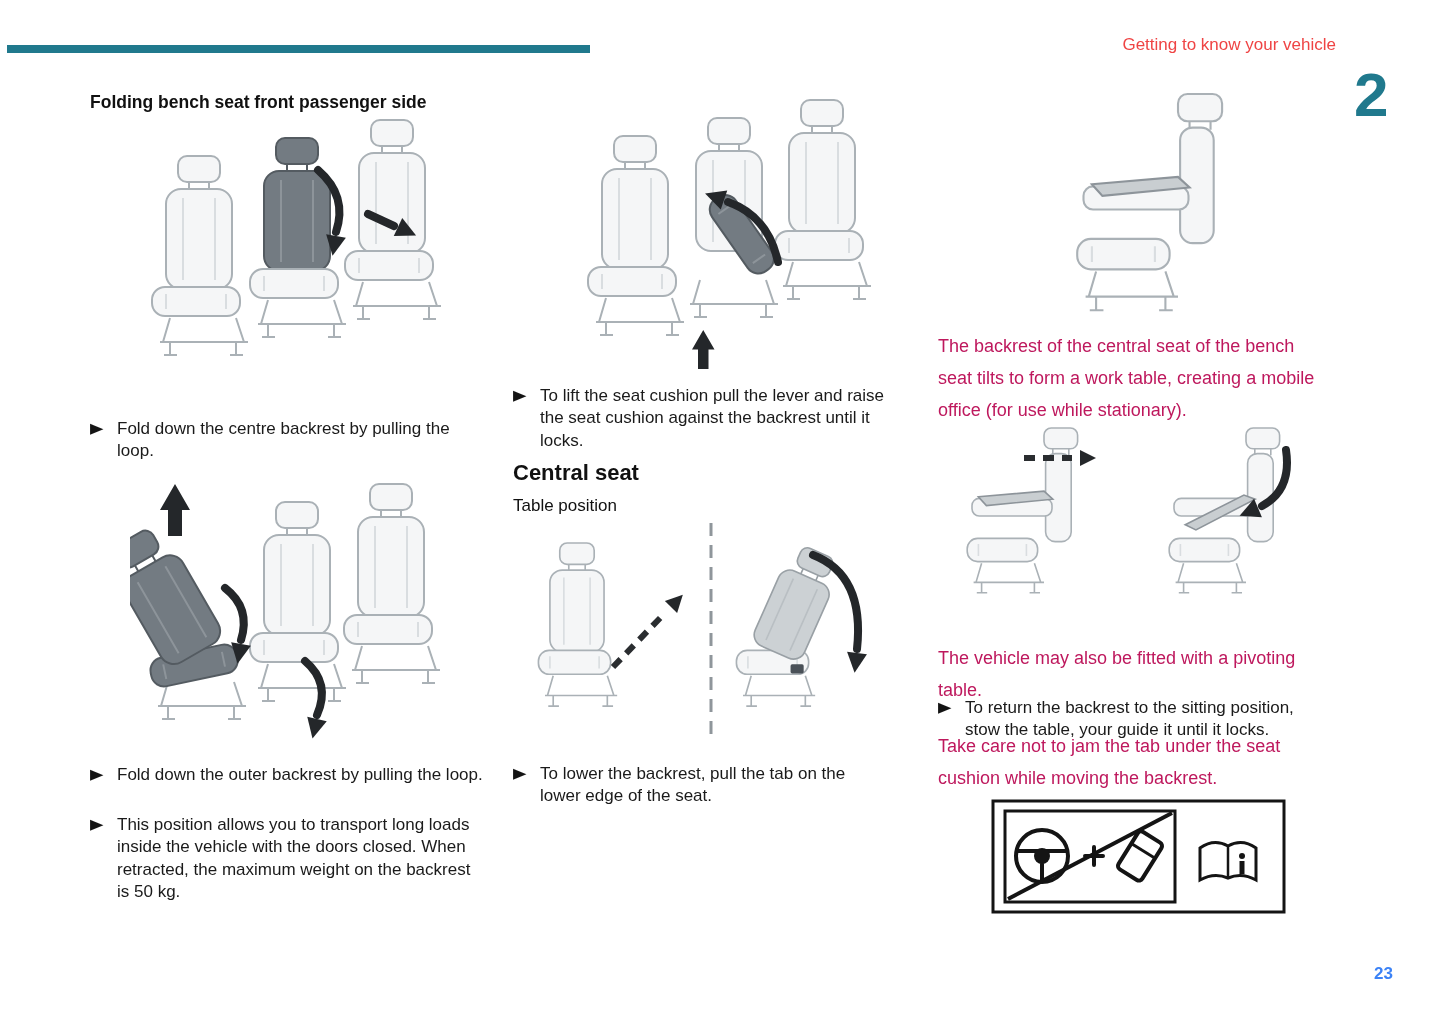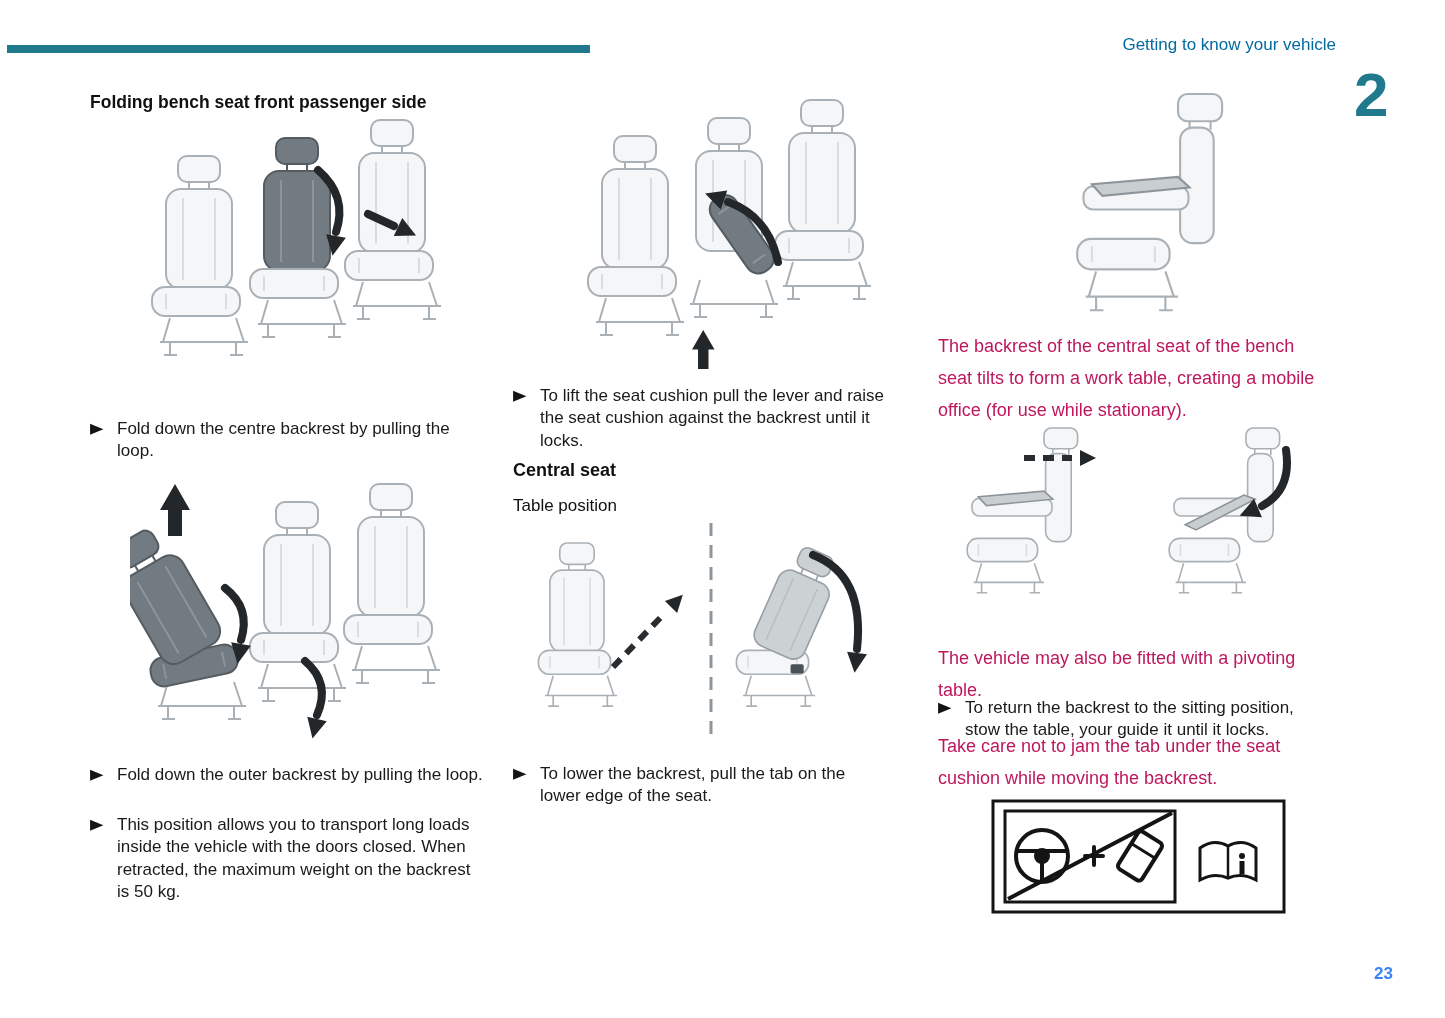--- a/index.html
+++ b/index.html
@@ -1,27 +1,27 @@
 <!DOCTYPE html>
 <html style="--accent: #20798d;"><head>
 <meta charset="utf-8">
 <style>
   *{box-sizing:border-box;margin:0;padding:0}
   html,body{background:#ffffff}
   body{font-family:"Liberation Sans","DejaVu Sans",sans-serif;color:#1a1a1a}
   .page{position:relative;width:1445px;height:1018px;background:#fff;overflow:hidden}
 
   .accentbar{position:absolute;left:7px;top:45px;width:583px;height:8px;background:var(--accent,#20798d)}
-  .section-title{position:absolute;top:35px;right:109px;font-size:17px;color:#0369a1;white-space:nowrap}
+  .section-title{position:absolute;top:35px;right:109px;font-size:17px;color:#ef4444;white-space:nowrap}
   .chapter{position:absolute;top:64px;left:1354px;font-size:62px;font-weight:bold;color:var(--accent,#20798d);line-height:1}
   .pagenum{position:absolute;left:1374px;top:964px;font-size:17px;font-weight:bold;color:#3b82f6}
 
   .colhead{position:absolute;font-size:17.5px;font-weight:bold;color:#111}
   .subhead{position:absolute;font-size:17px;font-weight:normal;color:#111}
-  .h-central{font-size:18px}
+  .h-central{font-size:22px}
 
   .bullet{position:absolute;display:flex;gap:10px;align-items:flex-start}
   .tri{font-size:13px;line-height:22px;color:#141414;flex:0 0 17px;transform:scale(1.35,1.1);transform-origin:left center}
   .btext{font-size:17px;line-height:22.4px;color:#1a1a1a}
   .para{position:absolute;font-size:18px;line-height:32px;color:#be185d}
 
   .illus{position:absolute}
   .sh{fill:none;stroke:#24272a;stroke-width:8;stroke-linecap:round}
   .dash{fill:none;stroke:#2a2d30;stroke-width:6;stroke-linecap:butt;stroke-dasharray:11 8}
   .divider{fill:none;stroke:#8f969b;stroke-width:3;stroke-dasharray:13 9}

